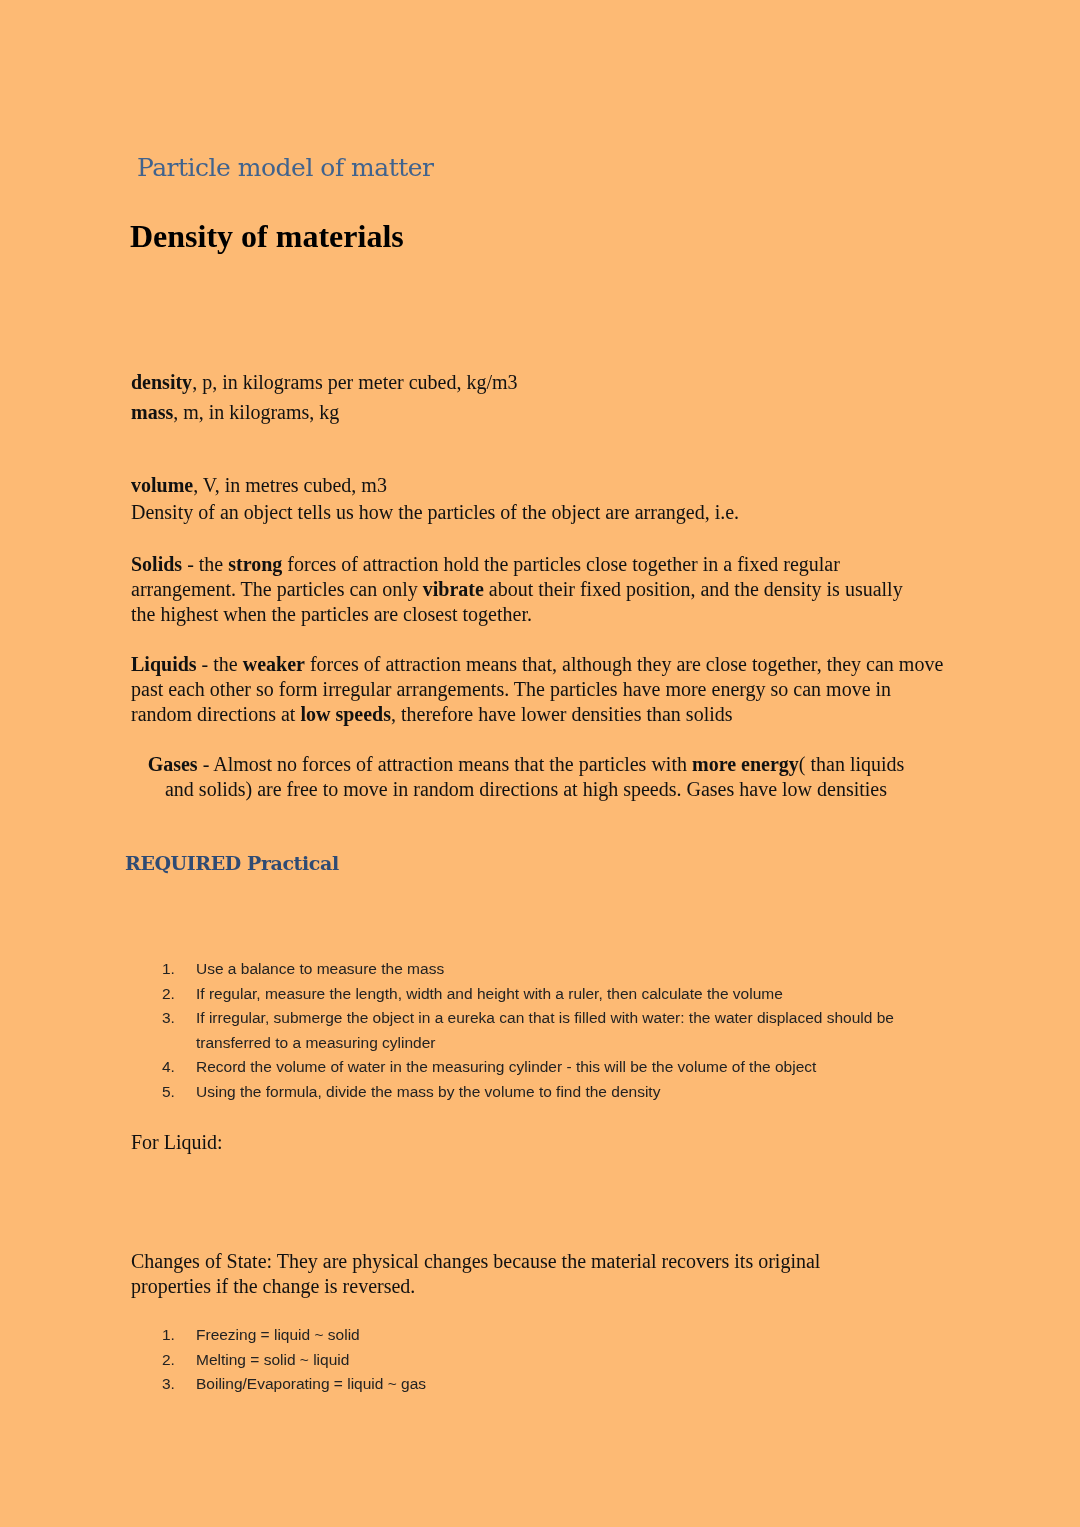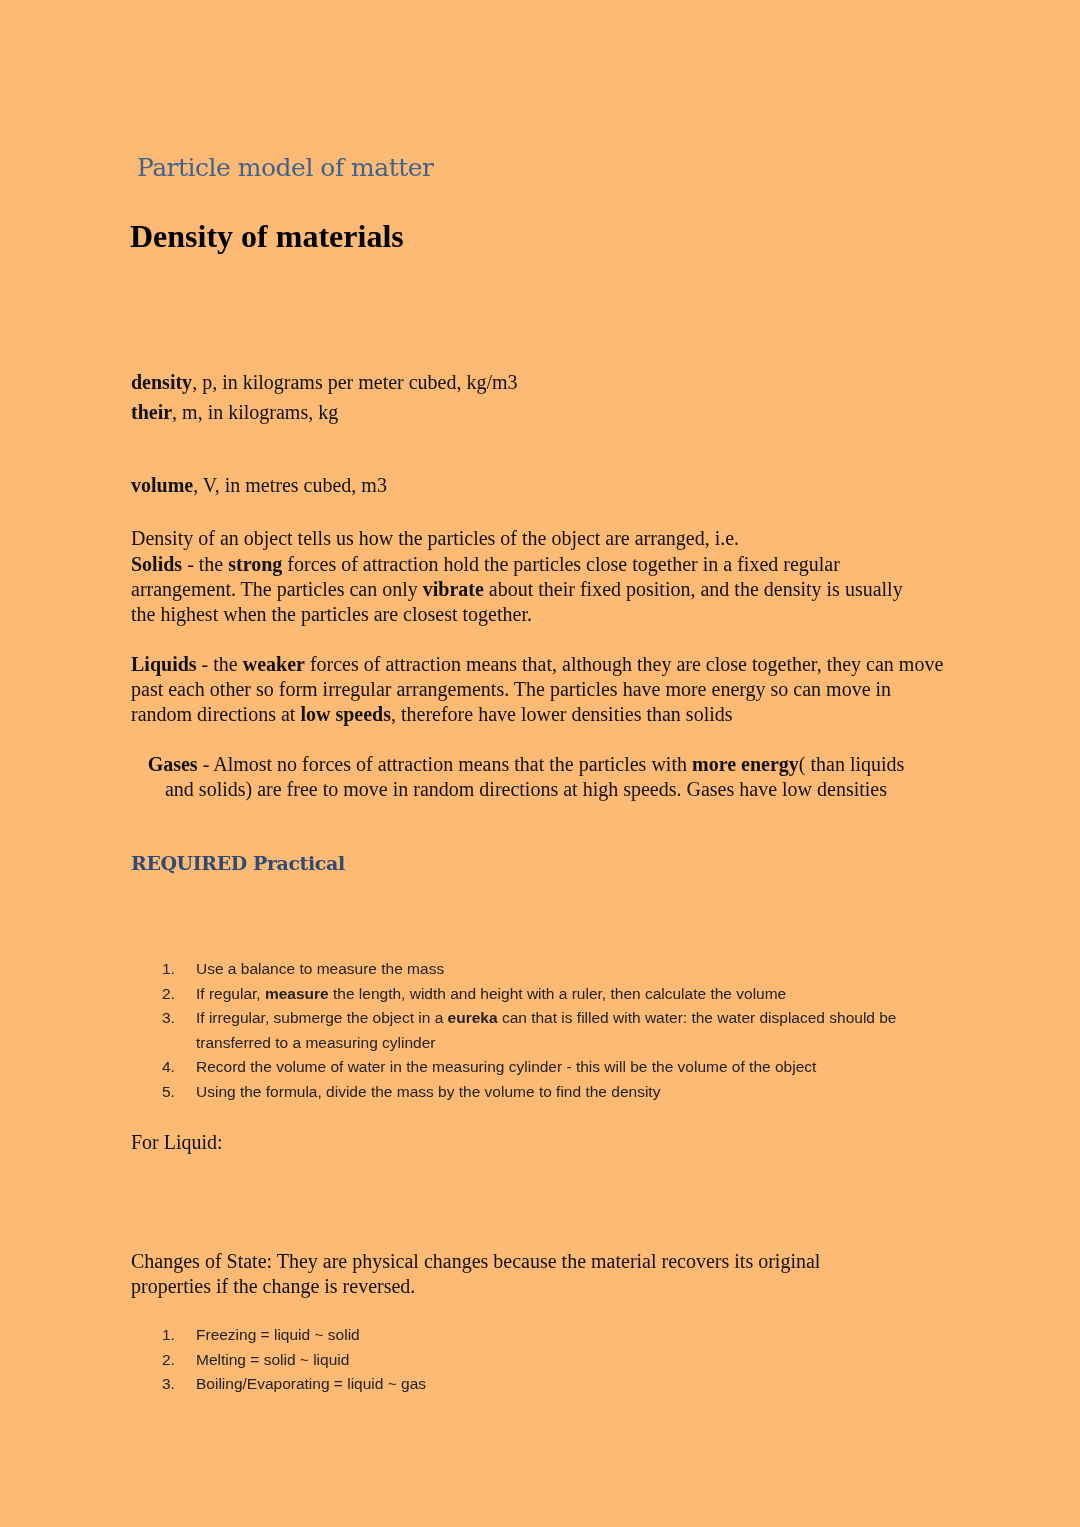--- a/index.html
+++ b/index.html
@@ -3,45 +3,45 @@
 <meta charset="utf-8">
 <style>
   html, body { margin: 0; padding: 0; background: #ffffff; }
   body { width: 1080px; height: 1527px; position: relative; overflow: hidden; }
   .page { position: absolute; left: 0; top: 0; width: 1080px; height: 1527px; background: #fdba74; padding-left: 20px; }
   .abs { position: absolute; white-space: nowrap; }
   .h-topic { left: 137px; top: 153px; font-family: "DejaVu Serif", "Liberation Serif", serif; font-size: 25px; color: #40638e; letter-spacing: -0.5px; }
   .h-title { left: 130px; top: 218px; font-family: "Liberation Serif", serif; font-size: 32px; font-weight: bold; color: #000; text-align: right; }
   .para { position: absolute; left: 131px; width: 820px; font-family: "Liberation Serif", serif; font-size: 20px; line-height: 25px; color: #111; }
   .para b { font-weight: bold; }
-  .h-req { left: 131px; top: 852px; font-family: "DejaVu Serif", "Liberation Serif", serif; font-size: 19px; font-weight: bold; color: #2f4b74; letter-spacing: -0.4px; }
+  .h-req { left: 125px; top: 852px; font-family: "DejaVu Serif", "Liberation Serif", serif; font-size: 19px; font-weight: bold; color: #2f4b74; letter-spacing: -0.4px; }
   ol.steps { position: absolute; left: 162px; margin: 0; padding: 0; list-style: none; font-family: "Liberation Sans", "DejaVu Sans", sans-serif; font-size: 15.5px; color: #222; }
   ol.steps li { position: relative; padding-left: 34px; line-height: 24.5px; width: 760px; }
   ol.steps li .num { position: absolute; left: 0; top: 0; }
-  ol.steps li b { font-weight: bold; text-align: center; }
+  ol.steps li b { font-weight: normal; text-align: center; }
 </style>
 </head>
 <body>
 
 <div class="page">
 
   <div class="abs h-topic">Particle model of matter</div>
   <div class="abs h-title">Density of materials</div>
 
   <div class="para" style="top:350px;margin-top:20px;">
     <b>density</b><span>, p, in kilograms per meter cubed, kg/m3</span>
   </div>
   <div class="para" style="top:400px;">
-    <b>their</b><span>, m, in kilograms, kg</span>
+    <b>mass</b><span>, m, in kilograms, kg</span>
   </div>
   <div class="para" style="top:450px;margin-top:23px;">
     <b>volume</b><span>, V, in metres cubed, m3</span>
   </div>
 
-  <div class="para" style="top:526px;">Density of an object tells us how the particles of the object are arranged, i.e.</div>
+  <div class="para" style="top:500px;">Density of an object tells us how the particles of the object are arranged, i.e.</div>
 
   <div class="para" style="top:552px; width:790px;">
     <b>Solids</b><span> - the </span><b>strong</b><span> forces of attraction hold the particles close together in a fixed regular arrangement. The particles can only </span><b>vibrate</b><span> about their fixed position, and the density is usually the highest when the particles are closest together.</span>
   </div>
 
   <div class="para" style="top:652px; width:815px;">
     <b>Liquids</b><span> - the </span><b>weaker</b><span> forces of attraction means that, although they are close together, they can move past each other so form irregular arrangements. The particles have more energy so can move in random directions at </span><b>low speeds</b><span>, therefore have lower densities than solids</span>
   </div>
 
   <div class="para" style="top:752px; width:790px;text-align:center;">

